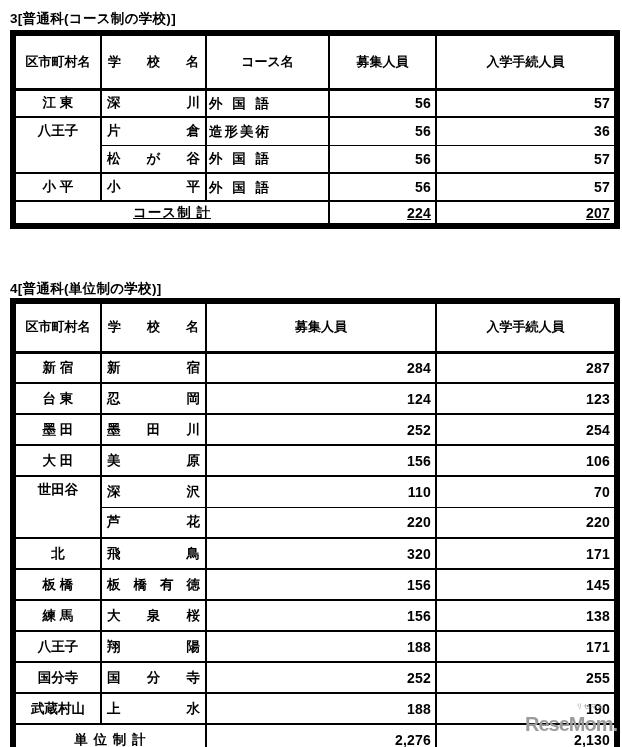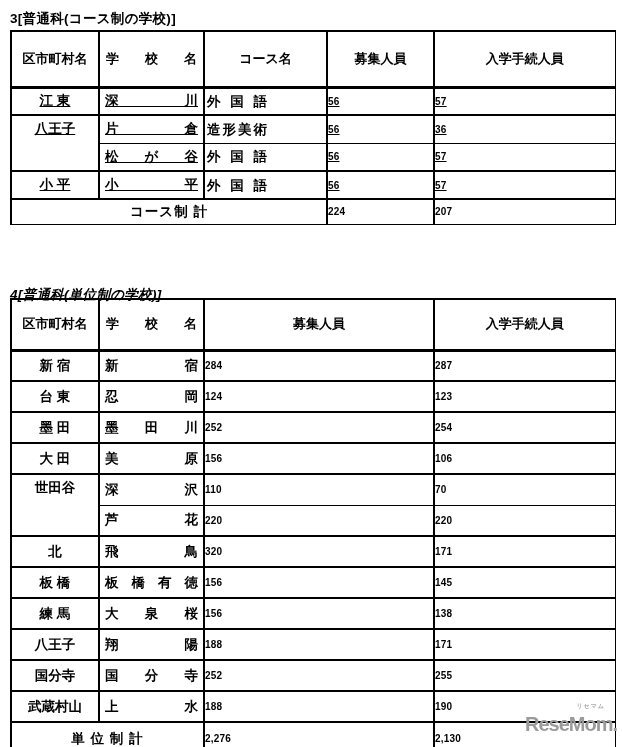--- a/index.html
+++ b/index.html
@@ -17,28 +17,28 @@
     overflow: hidden;
   }
   .sec-title {
     position: absolute;
     left: 10px;
     font-size: 13.5px;
     letter-spacing: 0.3px;
     white-space: nowrap;
   }
   #title-course { top: 10px; }
-  #title-credit { top: 286px; font-style: italic; }
+  #title-credit { top: 280px; }
 
   table {
     position: absolute;
     left: 10px;
     border-collapse: collapse;
     table-layout: fixed;
-    border: 1px solid #000000;
+    border: 6px solid #000000;
   }
   #table-course { top: 30px; width: 604px; }
   #table-credit { top: 298px; width: 604px; }
 
   th, td {
     border-left: 2px solid #000;
     border-top: 2px solid #000;
     border-bottom: none;
     border-right: none;
     padding: 0;
@@ -48,23 +48,23 @@
   th {
     font-size: 13px;
     text-align: center;
     vertical-align: middle;
   }
   tr.first-data > th, tr.first-data > td { border-top-width: 3px; }
   tr.thin > td { border-top-width: 1px; }
 
   #table-course tr.header-row { height: 56px; }
   #table-credit tr.header-row { height: 51px; }
-  #table-course tr.data-row  { height: 28px; text-decoration: underline; }
+  #table-course tr.data-row  { height: 28px; }
   #table-credit tr.data-row  { height: 31px; }
-  #table-course tr.total-row { height: 25px; }
+  #table-course tr.total-row { height: 25px; text-decoration: underline; }
   #table-credit tr.total-row { height: 33px; }
 
   .th-school {
     text-align: justify;
     text-align-last: justify;
     padding: 0 6px;
   }
   td.muni {
     font-size: 13.5px;
     text-align: center;
@@ -86,22 +86,22 @@
   td.course { padding-left: 2px; }
   .course-inner {
     display: inline-block;
     width: 60px;
     font-size: 13.5px;
     text-align: justify;
     text-align-last: justify;
     white-space: nowrap;
   }
   td.num {
-    font-size: 10px;
-    text-align: left;
+    font-size: 14px;
+    text-align: right;
     padding-right: 4px;
     vertical-align: middle;
     letter-spacing: 0.2px;
   }
   td.total-label {
     font-size: 13.5px;
     text-align: center;
     vertical-align: middle;
     letter-spacing: 1px;
   }

